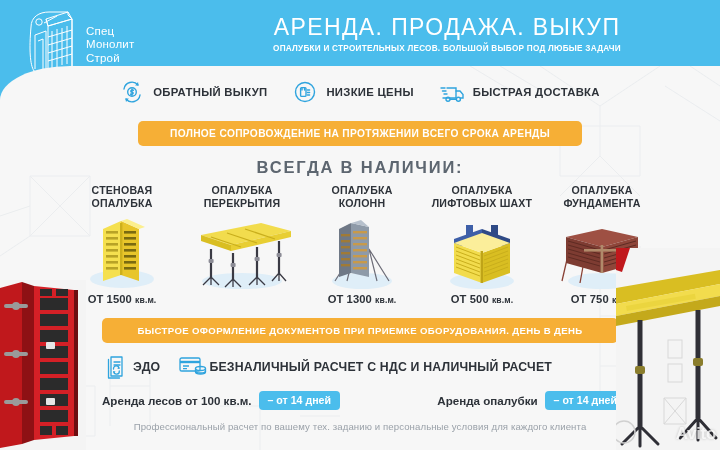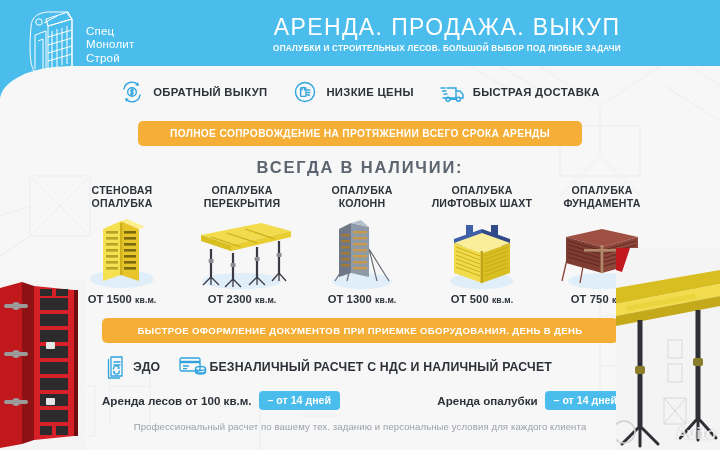--- a/index.html
+++ b/index.html
@@ -423,24 +423,20 @@
               <path d="M92 58 L85 66 M92 58 L99 66 M92 58 L92 66"></path>
             </g>
             <g fill="#8c8c96">
               <rect x="21.6" y="44" width="5" height="4" rx="1"></rect>
               <rect x="43.6" y="48" width="5" height="4" rx="1"></rect>
               <rect x="67.6" y="42" width="5" height="4" rx="1"></rect>
               <rect x="89.6" y="38" width="5" height="4" rx="1"></rect>
             </g>
           </svg>
         </div>
-        <div class="product-price">
-          <span>ОТ 2300</span>
-          <span class="unit">кв.м.</span>
-        </div>
       </div>
 
       <div class="product">
         <div class="product-name">ОПАЛУБКА
 КОЛОНН</div>
         <div class="product-art">
           <svg viewBox="0 0 90 74" width="90" height="74">
             <ellipse cx="45" cy="66" rx="30" ry="8" fill="#dfeef8"></ellipse>
             <g stroke="#6d6d78" stroke-width="1.2" fill="none">
               <path d="M38 34 L18 66 M52 34 L72 66 M38 34 L30 66 M52 34 L60 66"></path>

